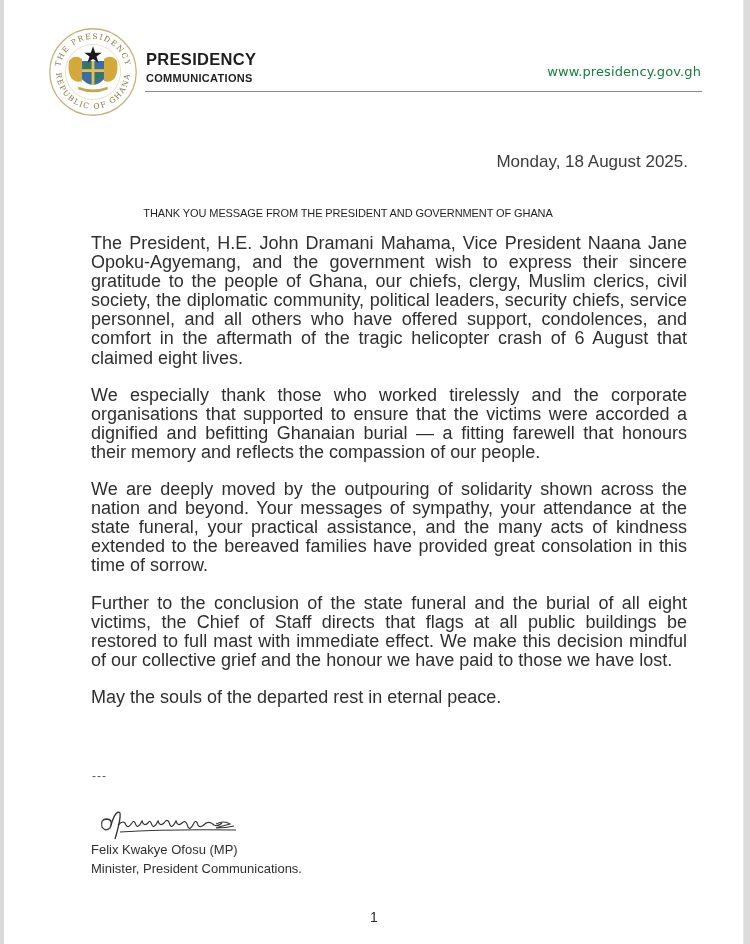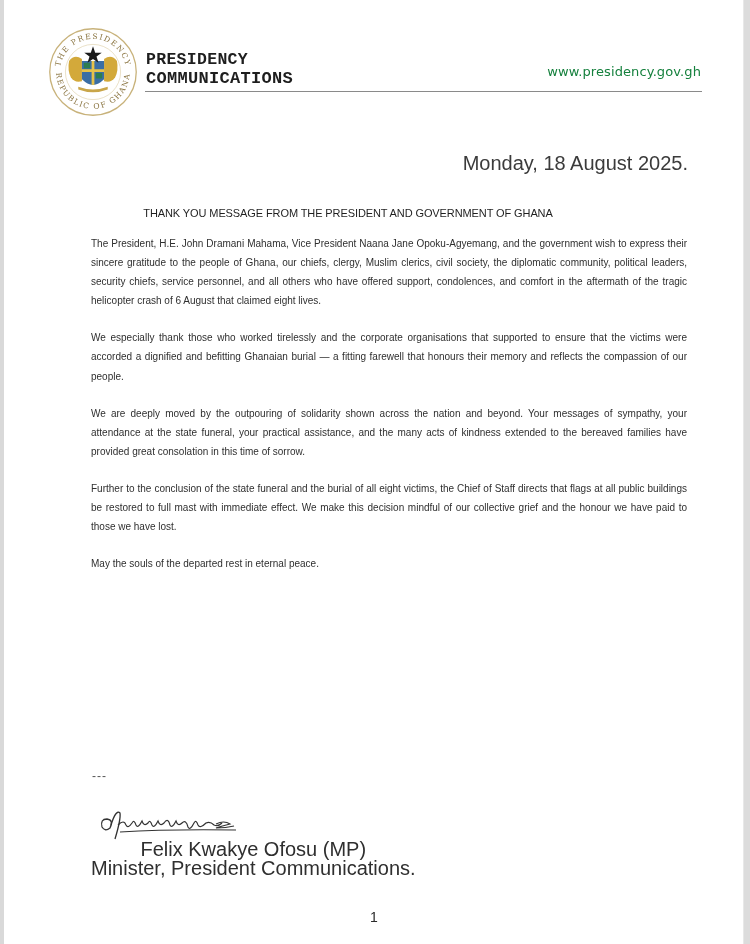--- a/index.html
+++ b/index.html
@@ -3,35 +3,35 @@
 <meta charset="utf-8">
 <style>
   * { box-sizing: border-box; margin: 0; padding: 0; }
   html, body { width: 750px; height: 944px; background: #ffffff; overflow: hidden; }
   body { position: relative; font-family: "Liberation Sans", sans-serif; color: #2b2b2b; }
   .edge-left { position: absolute; left: 0; top: 0; width: 4px; height: 944px; background: #d9d9d9; }
   .edge-right { position: absolute; right: 0; top: 0; width: 7px; height: 944px; background: #dcdcdc; border-left: 1px solid #e8e8e8; }
 
   .header { position: absolute; left: 0; top: 0; width: 750px; height: 100px; }
   .emblem { position: absolute; left: 47px; top: 26px; width: 92px; height: 92px; }
-  .brand { position: absolute; left: 146px; top: 50px; font-family: Liberation Mono, monospace; font-weight: bold; color: #1e1e1e; line-height: 19px; font-size: 16.5px; letter-spacing: 0.3px; }
-  .brand .l2 { font-size: 17px; }
+  .brand { position: absolute; left: 146px; top: 50px; font-family: Liberation Sans, sans-serif; font-weight: bold; color: #1e1e1e; line-height: 19px; font-size: 16.5px; letter-spacing: 0.3px; }
+  .brand .l2 { font-size: 11px; }
   .header-rule { position: absolute; left: 145px; top: 91px; width: 557px; height: 1px; background: #8a8a8a; }
   .website { position: absolute; right: 49px; top: 64px; font-size: 13px; color: #15803d; font-family: "DejaVu Sans", sans-serif; letter-spacing: 0.1px; text-align: right; }
 
-  .date { position: absolute; right: 62px; top: 152px; font-size: 20px; color: #3b3b3b; }
+  .date { position: absolute; right: 62px; top: 152px; font-size: 17px; color: #3b3b3b; }
   .title { position: absolute; left: 0; width: 690px; top: 207px; text-align: center; font-size: 11px; color: #1f1f1f; letter-spacing: -0.1px; padding-left: 6px; }
 
-  .body { position: absolute; left: 91px; top: 234px; width: 596px; font-size: 10px; line-height: 19.1px; color: #2f2f2f; text-align: justify; }
+  .body { position: absolute; left: 91px; top: 234px; width: 596px; font-size: 18px; line-height: 19.1px; color: #2f2f2f; text-align: justify; }
   .body p { margin-bottom: 18px; }
   .body p.last { margin-bottom: 8px; }
 
   .dashes { position: absolute; left: 92px; top: 769px; font-size: 12px; color: #555; letter-spacing: 1px; }
   .signature { position: absolute; left: 98px; top: 805px; width: 160px; height: 40px; }
-  .signatory { position: absolute; left: 91px; top: 840px; font-size: 20px; line-height: 19px; color: #2f2f2f; text-align: center; }
+  .signatory { position: absolute; left: 91px; top: 840px; font-size: 13px; line-height: 19px; color: #2f2f2f; }
   .page-number { position: absolute; left: 370px; top: 909px; font-size: 14px; color: #2a2a2a; }
 </style>
 </head>
 <body>
 
 <div class="edge-left"></div>
 <div class="edge-right"></div>
 
 <div class="header">
   <svg class="emblem" viewBox="0 0 100 100">

